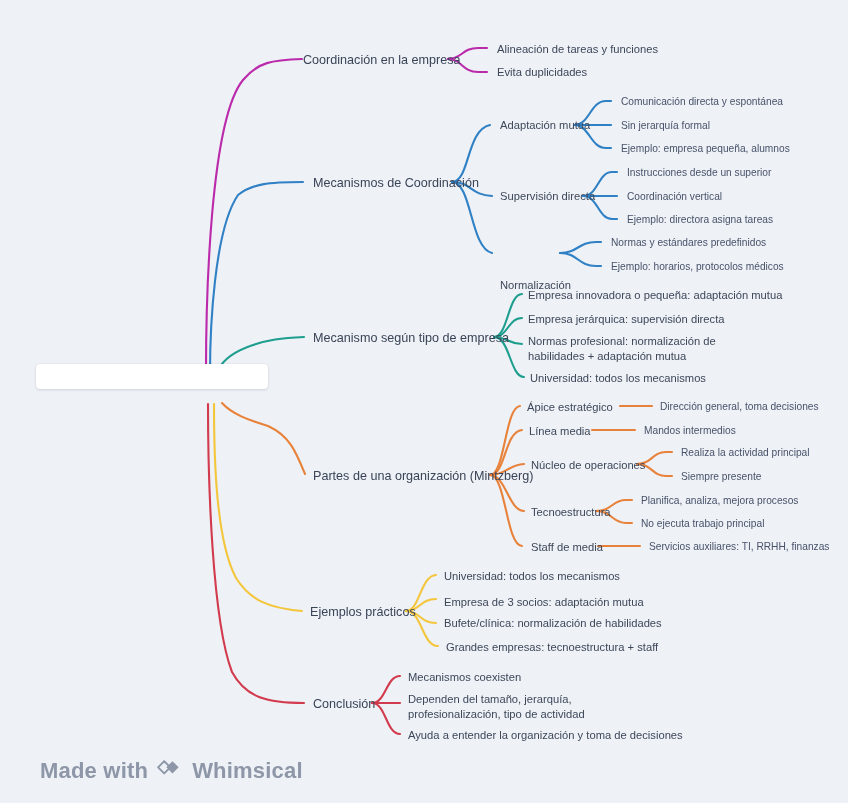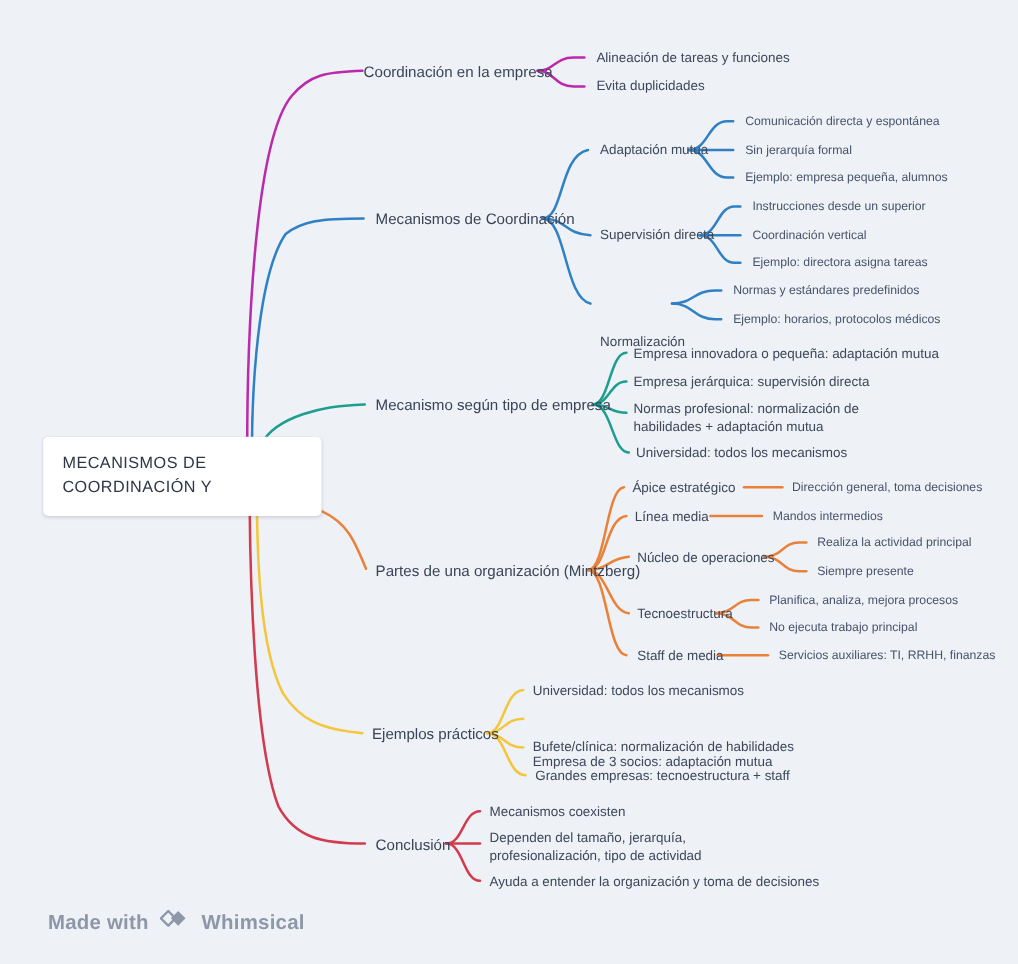--- a/index.html
+++ b/index.html
@@ -72,21 +72,21 @@
   }
   
   #watermark {
     position: absolute;
     left: 40px;
     top: 758px;
     display: flex;
     align-items: center;
     gap: 9px;
     color: #8d97a8;
-    font-size: 17px;
+    font-size: 22px;
     font-weight: bold;
     letter-spacing: .2px;
     user-select: none;
   }
   #watermark .wm-logo {
     display: inline-block;
     width: 26px;
     height: 22px;
     position: relative;
   }
@@ -157,21 +157,20 @@
 
       <path d="M208,404 C208,480 212,620 232,672 C246,698 268,703 304,703" stroke="#d23b4e"></path>
 
       <path d="M372,703 C386,703 386,676 400,676" stroke="#d23b4e"></path>
       <path d="M372,703 L400,703" stroke="#d23b4e"></path>
       <path d="M372,703 C386,703 386,734 400,734" stroke="#d23b4e"></path>
     </g>
   </svg>
 
   <div class="root-node" style="left:36px; top:364px; width:200px;">
-    <div>MECANISMOS DE COORDINACIÓN Y</div>
   </div>
 
   <div class="node lvl1" style="left:303px; top:52px;text-align:center;">
     <span>Coordinación en la empresa</span>
   </div>
   <div class="node lvl2" style="left:497px; top:42px;">
     <span>Alineación de tareas y funciones</span>
   </div>
   <div class="node lvl2" style="left:497px; top:65px;">
     <span>Evita duplicidades</span>
@@ -277,21 +276,21 @@
   <div class="node lvl3" style="left:649px; top:540px;">
     <span>Servicios auxiliares: TI, RRHH, finanzas</span>
   </div>
 
   <div class="node lvl1" style="left:310px; top:604px;">
     <span>Ejemplos prácticos</span>
   </div>
   <div class="node lvl2" style="left:444px; top:569px;">
     <span>Universidad: todos los mecanismos</span>
   </div>
-  <div class="node lvl2" style="left:444px; top:628px;">
+  <div class="node lvl2" style="left:444px; top:595px;">
     <span>Empresa de 3 socios: adaptación mutua</span>
   </div>
   <div class="node lvl2" style="left:444px; top:616px;">
     <span>Bufete/clínica: normalización de habilidades</span>
   </div>
   <div class="node lvl2" style="left:446px; top:640px;">
     <span>Grandes empresas: tecnoestructura + staff</span>
   </div>
 
   <div class="node lvl1" style="left:313px; top:696px;">

